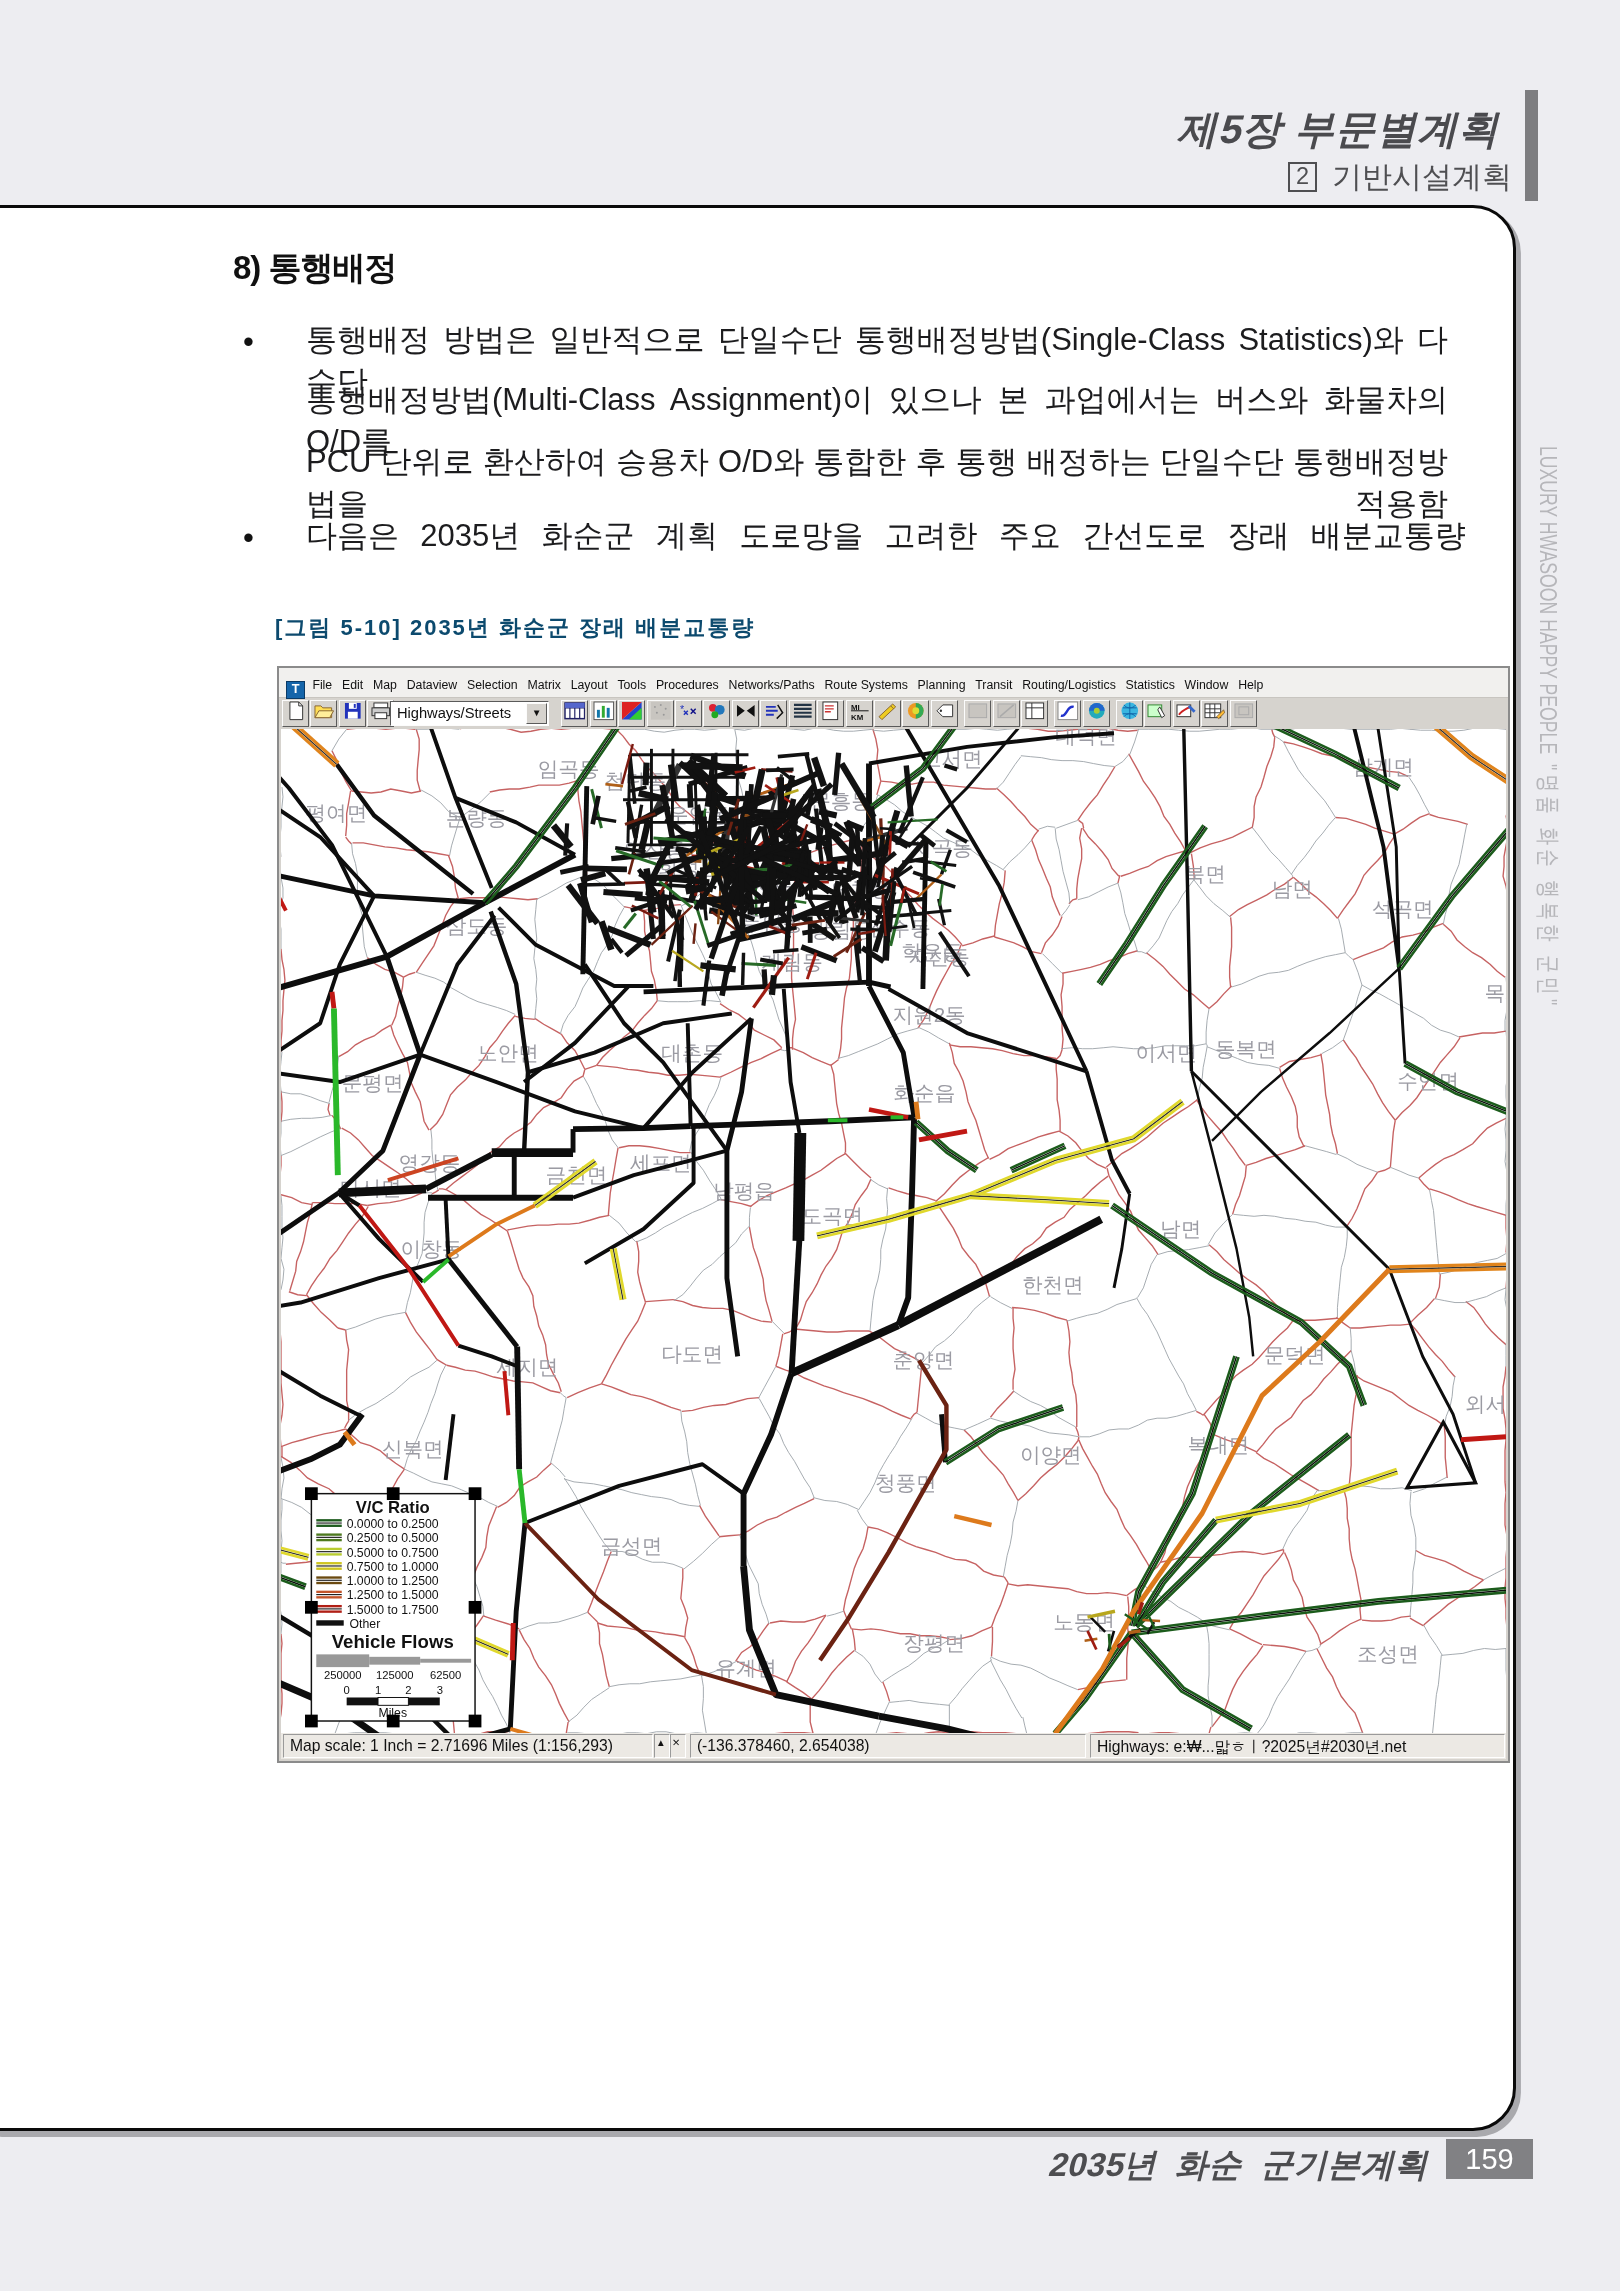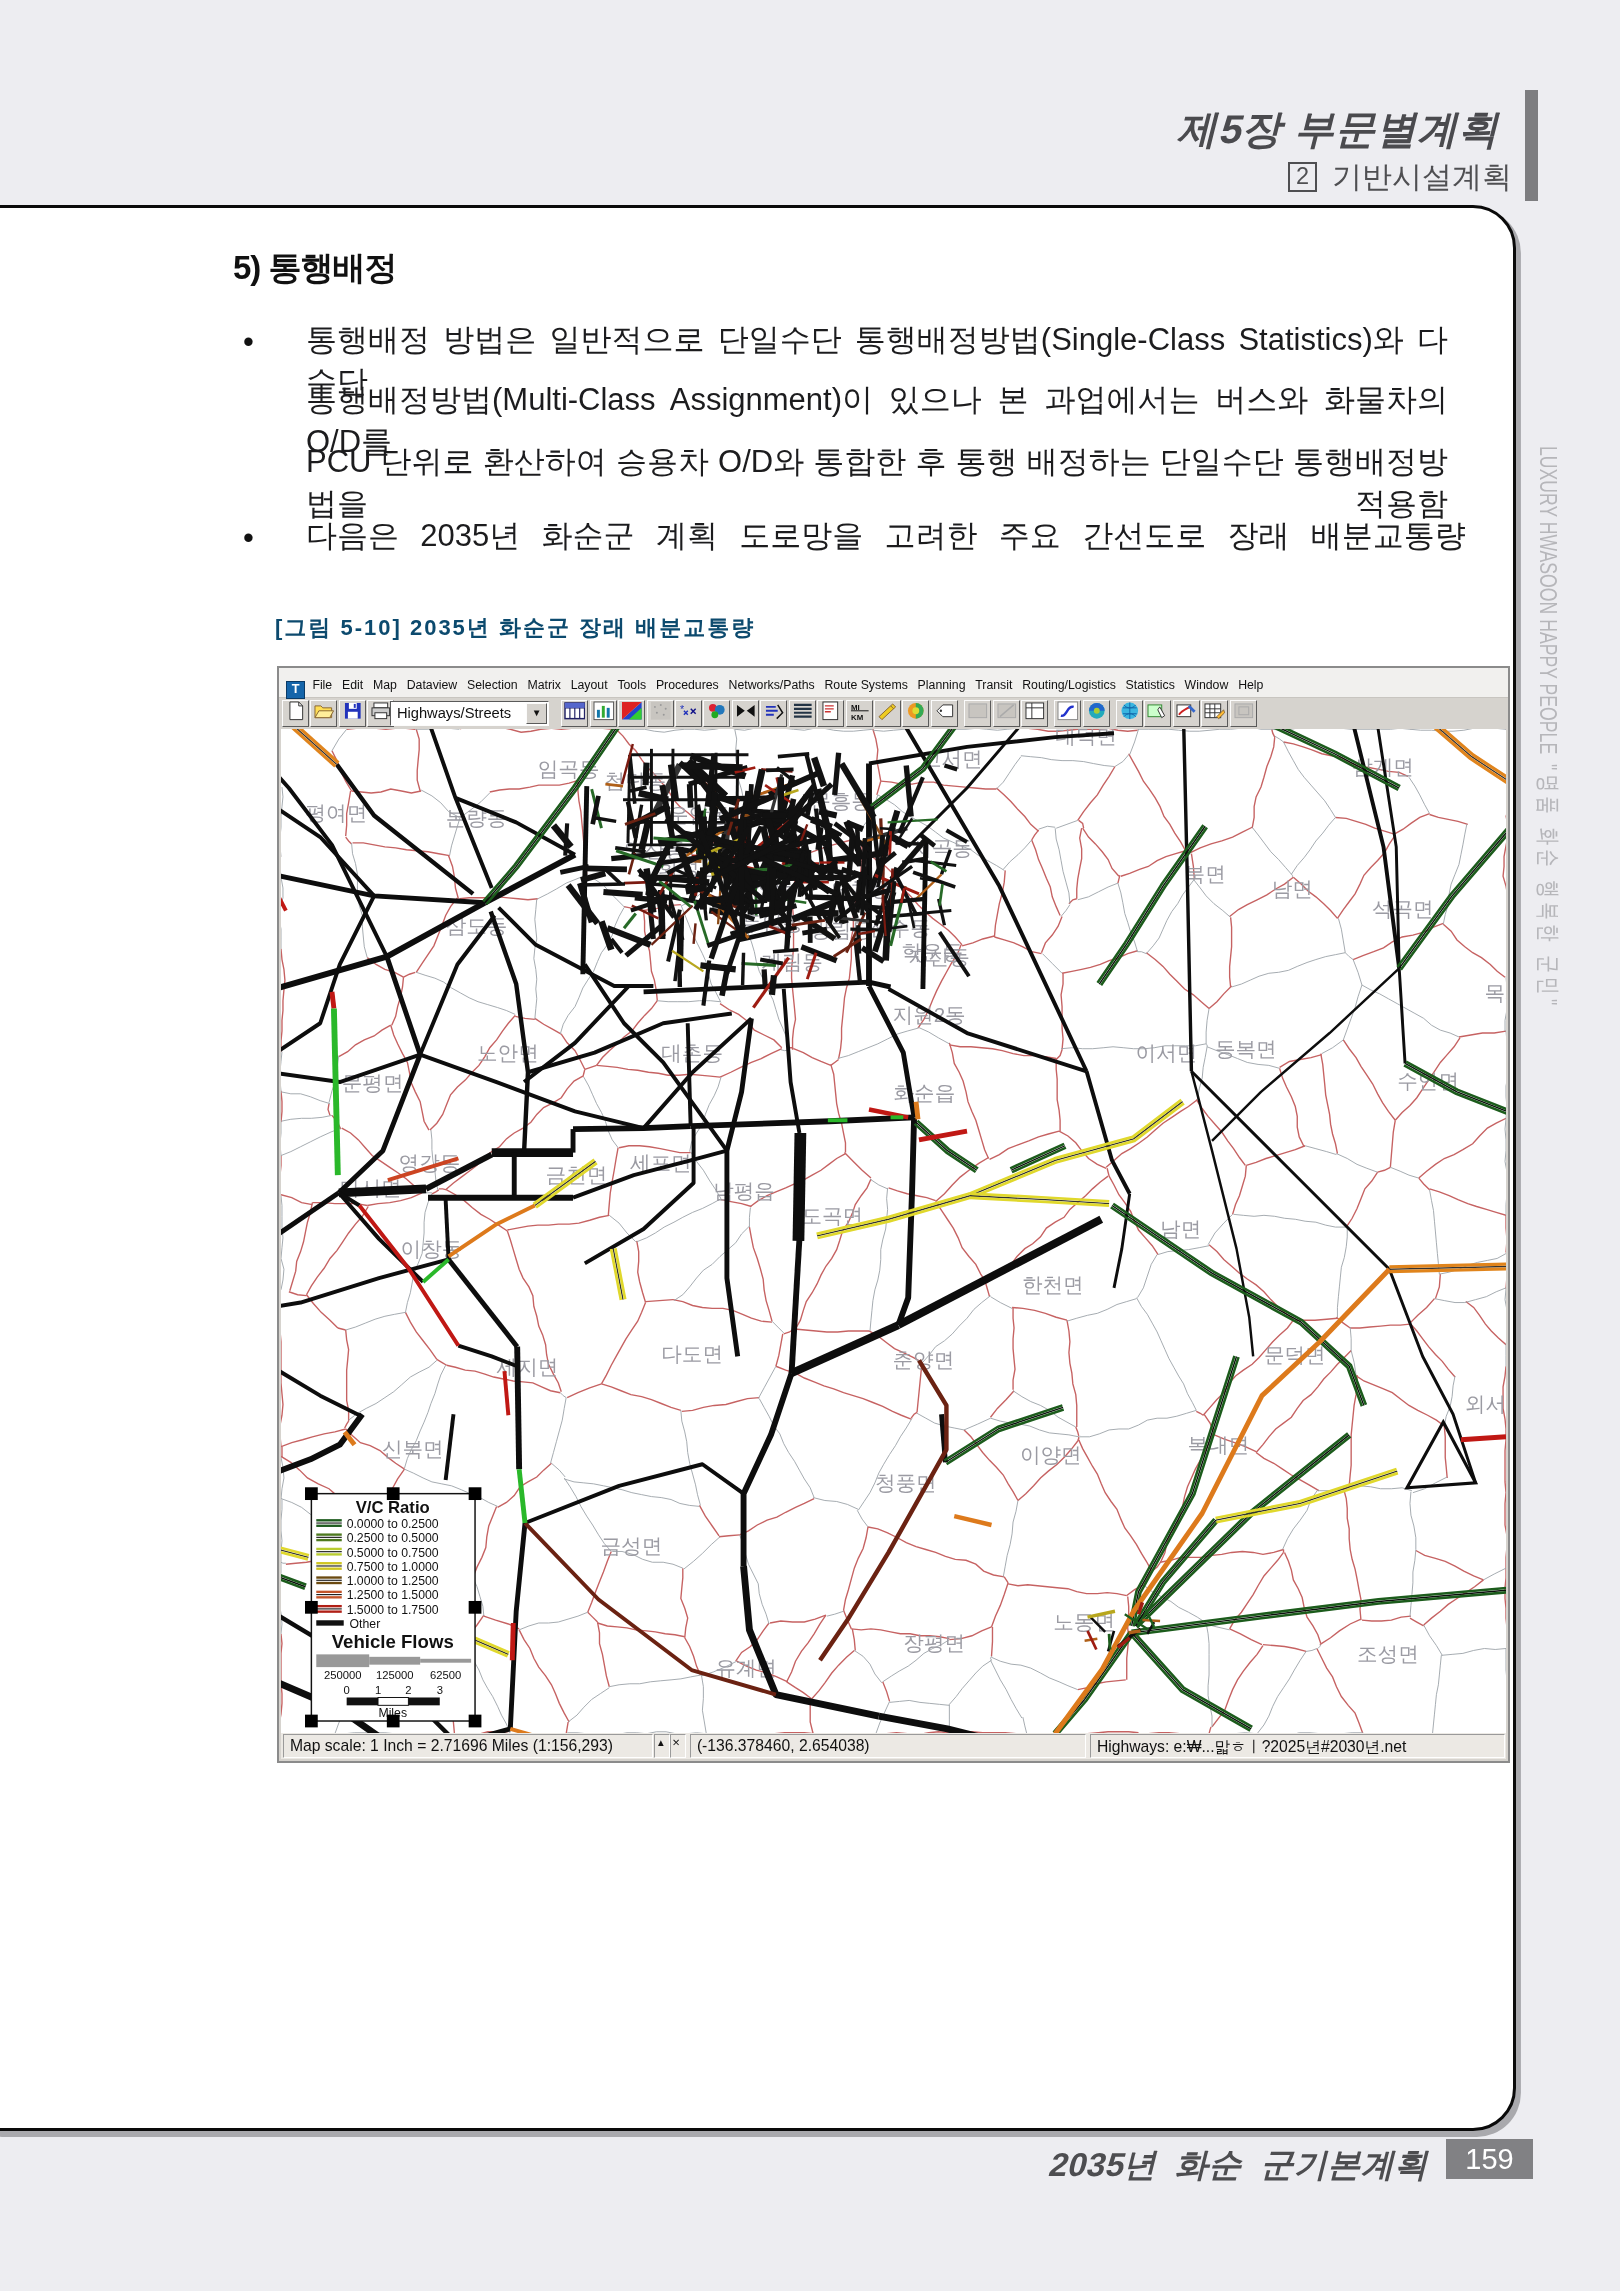--- a/index.html
+++ b/index.html
@@ -23,21 +23,21 @@
 .canvas{position:absolute;left:2px;top:61px;width:1225px;height:1005px;background:#fff;overflow:hidden}
 .sbar{position:absolute;left:2px;bottom:2px;height:26.5px;right:2px;background:#ece9e4;font-size:15.7px;color:#111}
 .sp{position:absolute;top:1px;height:24.5px;border:1px solid;border-color:#9a9a9a #fff #fff #9a9a9a;padding:2.9px 5.9px 0 5.9px;box-sizing:border-box;white-space:nowrap;overflow:hidden}
 .ftr{position:absolute;top:2143px;right:190px;font-size:33px;font-weight:bold;color:#4d4d50;transform:skewX(-14deg);letter-spacing:0.5px;word-spacing:8.8px}
 .fpg{position:absolute;top:2139px;left:1446px;width:87px;height:40px;background:#818184;color:#fff;font-size:29px;text-align:center;line-height:40px}</style></head><body>
 <div class="hdr1">제5장  부문별계획</div>
 <div class="hbar"></div>
 <div class="hdr2"><span class="sq">2</span>기반시설계획</div>
 <div class="box"></div>
 <div class="side">LUXURY HWASOON HAPPY PEOPLE  <span style="letter-spacing:5.9px">"명품 화순 행복한 군민"</span></div>
-<div class="h5">5) 통행배정</div>
+<div class="h5">8) 통행배정</div>
 <div class="bdot" style="top:324px">•</div>
 <div class="jl j" style="top:319px">통행배정 방법은 일반적으로 단일수단 통행배정방법(Single-Class Statistics)와 다수단</div>
 <div class="jl j" style="top:379px">통행배정방법(Multi-Class Assignment)이 있으나 본 과업에서는 버스와 화물차의 O/D를</div>
 <div class="jl j" style="top:441px">PCU 단위로 환산하여 승용차 O/D와 통합한 후 통행 배정하는 단일수단 통행배정방법을 적용함</div>
 <div class="bdot" style="top:520px">•</div>
 <div class="jl" style="top:515px;word-spacing:12.7px">다음은 2035년 화순군 계획 도로망을 고려한 주요 간선도로 장래 배분교통량</div>
 <div class="cap">[그림 5-10] 2035년 화순군 장래 배분교통량</div>
 <div class="ftr">2035년  화순  군기본계획</div>
 <div class="fpg">159</div>
 <div class="win">

